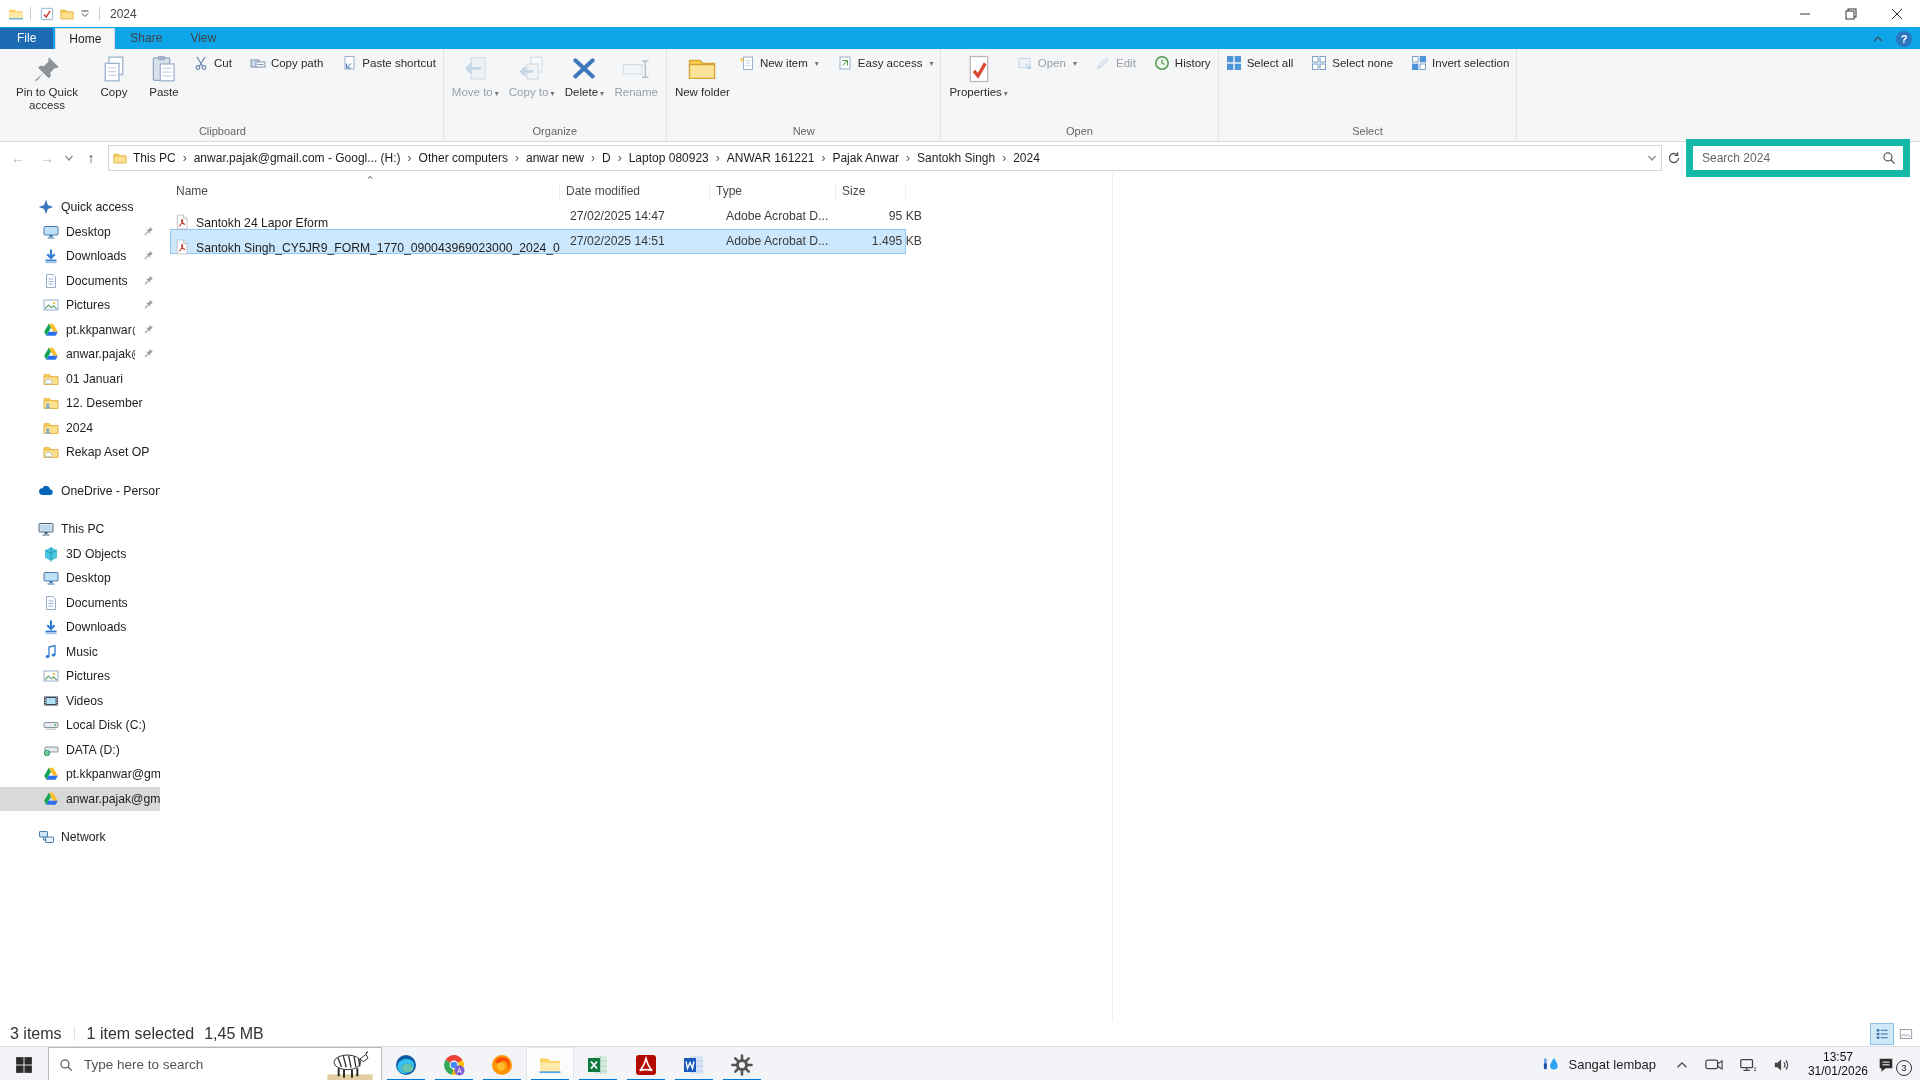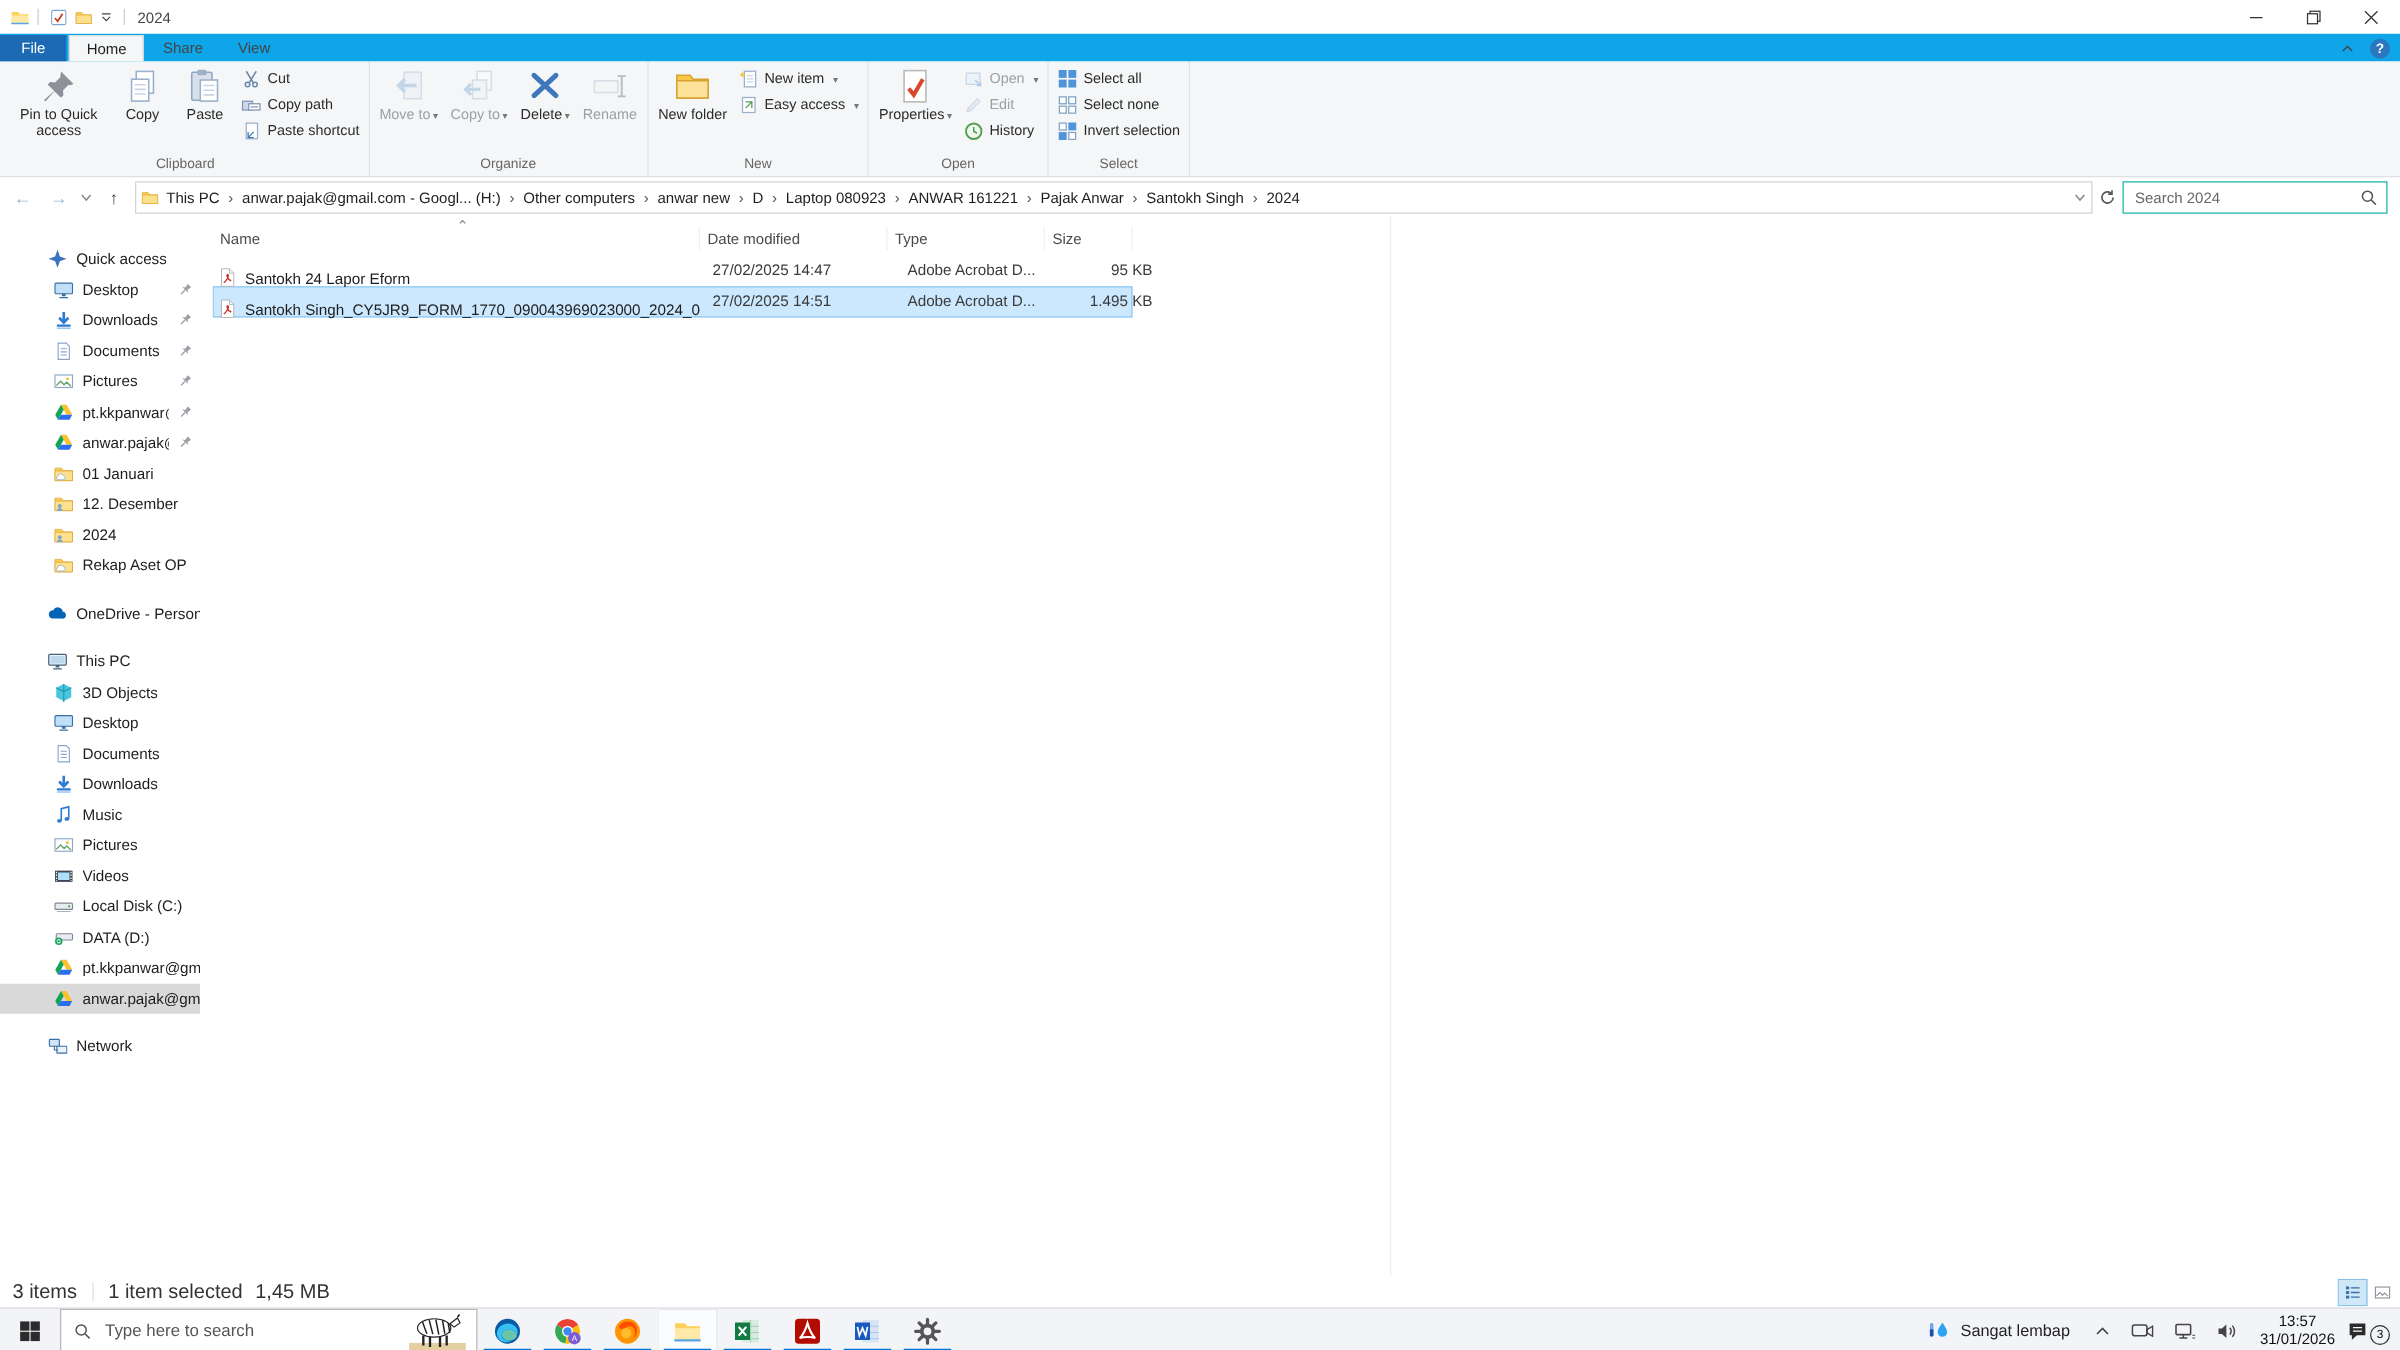--- a/index.html
+++ b/index.html
@@ -27,36 +27,36 @@
   .helpbtn{width:16px;height:16px;border-radius:50%;background:#2b77c0;color:#fff;font-size:11px;
     font-weight:bold;display:flex;align-items:center;justify-content:center;}
   
   .ribbon{height:92px;background:#f5f6f7;border-bottom:1px solid #d8d9da;display:flex;padding-left:2px;}
   .rgroup{display:flex;flex-direction:column;border-right:1px solid #e2e3e4;padding:0 3px;}
   .rcontent{flex:1;display:flex;align-items:flex-start;padding-top:3px;}
   .rlabel{text-align:center;color:#666;font-size:11px;height:17px;line-height:15px;}
   .bigbtn{display:flex;flex-direction:column;align-items:center;padding:2px 5px;min-width:40px;max-width:74px;
     font-size:11.5px;color:#2b2b2b;text-align:center;}
   .bigbtn .blab{line-height:13px;margin-top:2px;}
-  .smallcol{display:flex;flex-direction:column;gap:5px;padding:3px 4px 0 4px;}
+  .smallcol{display:flex;gap:18px;padding:3px 4px 0 4px;}
   .smallbtn{display:flex;align-items:center;gap:5px;font-size:11.5px;color:#2b2b2b;white-space:nowrap;}
   .muted{color:#9aa0a6;}
   .muted .icon{opacity:.45;}
   .drop{color:#777;font-size:8px;margin-left:2px;}
   
   .addressrow{height:31px;display:flex;align-items:center;padding:0 10px 0 6px;gap:5px;background:#fff;}
   .navbtn{width:24px;text-align:center;font-size:14px;}
   .nav-muted{color:#9fb6cc;}
   .nav-dark{color:#444;}
   .addressbox{flex:1;height:24px;border:1px solid #d4d4d4;display:flex;align-items:center;
     padding:0 4px;background:#fff;overflow:hidden;}
   .crumb{font-size:12px;color:#1e1e1e;white-space:nowrap;}
   .crumb-sep{color:#555;padding:0 7px;font-size:12px;}
   .addr-chev{margin-left:auto;color:#666;}
-  .searchbox{width:196px;height:24px;border:1px solid #14b8a6;display:flex;align-items:center;
+  .searchbox{width:196px;height:24px;border:7px solid #14b8a6;display:flex;align-items:center;
     padding:0 7px;background:#fff;}
   .searchbox input{flex:1;border:none;outline:none;font-size:12px;font-family:inherit;color:#333;min-width:0;}
   .searchbox input::placeholder{color:#666;}
   
   .content{display:flex;height:848px;position:relative;}
   .sidebar{width:160px;padding-top:22px;font-size:12.2px;flex:none;}
   .side-section{margin-bottom:14px;}
   .side-item{height:24.5px;display:flex;align-items:center;gap:7px;}
   .side-item.lvl0{padding-left:38px;}
   .side-item.lvl1{padding-left:43px;}

